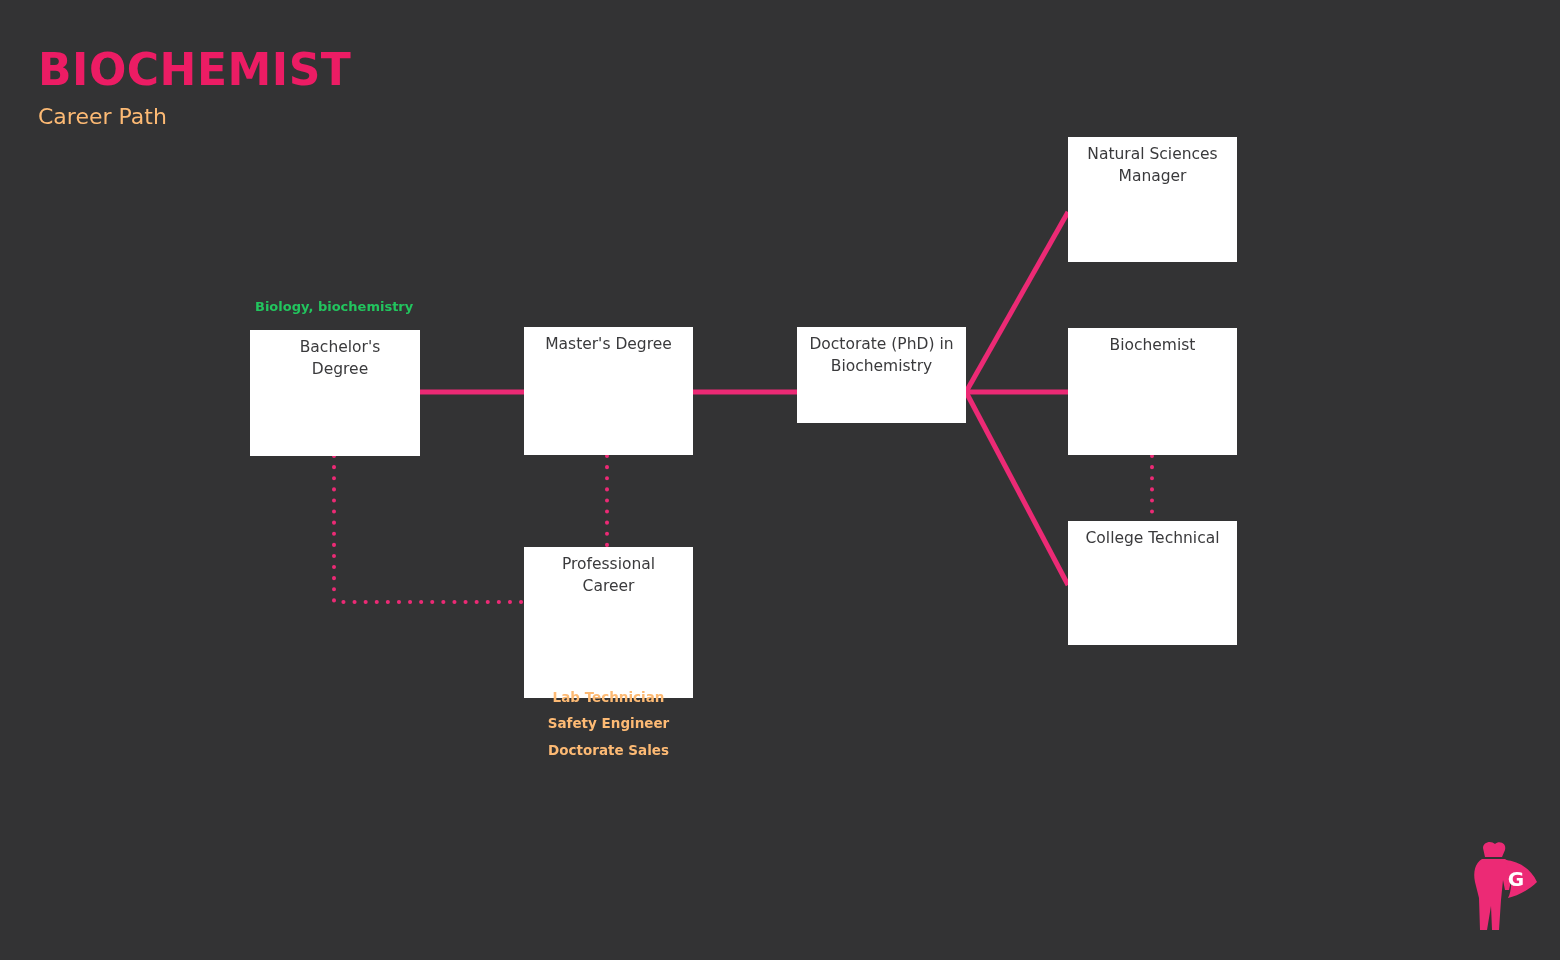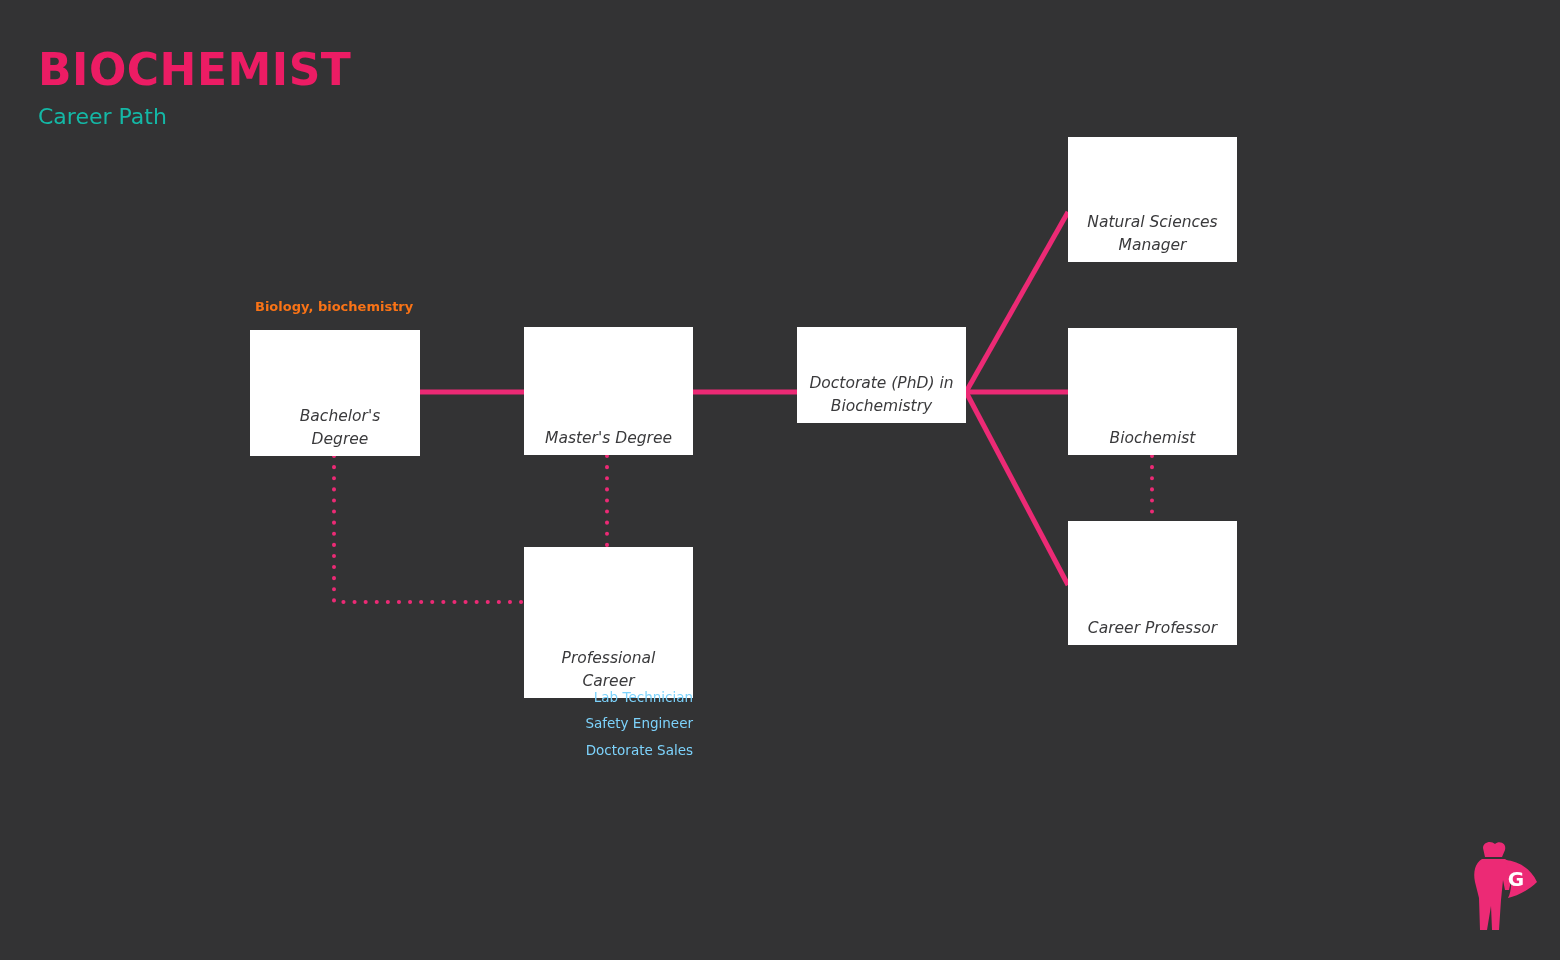--- a/index.html
+++ b/index.html
@@ -32,21 +32,21 @@
     font-weight: bold;
     letter-spacing: 0.5px;
     color: #EC1C64;
     line-height: 1;
     margin: 0;
   }
   .subtitle {
     font-family: "DejaVu Sans", sans-serif;
     font-size: 22px;
     font-weight: normal;
-    color: #14b8a6;
+    color: #fdba74;
     margin: 0;
     margin-top: 14px;
     line-height: 1;
   }
 
   
   #links {
     position: absolute;
     left: 0;
     top: 0;
@@ -54,52 +54,51 @@
     height: 960px;
     pointer-events: none;
   }
 
   
   .node {
     position: absolute;
     background: #FFFFFF;
     box-sizing: border-box;
     display: flex;
-    align-items: flex-end;
+    align-items: flex-start;
     justify-content: center;
     text-align: center;
     padding: 6px 10px;
-    font-style: italic;
   }
   .node-label {
     font-family: "DejaVu Sans", sans-serif;
     font-size: 15.5px;
     font-weight: normal;
     color: #3A3A3C;
     line-height: 1.45;
     white-space: pre-line;
   }
 
   
   .caption {
     position: absolute;
     font-family: "DejaVu Sans", sans-serif;
     font-size: 13px;
     font-weight: bold;
-    color: #f97316;
+    color: #22c55e;
     white-space: nowrap;
     line-height: 1.1;
   }
   .caption-list {
     position: absolute;
-    text-align: right;
+    text-align: center;
     font-family: "DejaVu Sans", sans-serif;
     font-size: 13.5px;
-    font-weight: normal;
-    color: #7dd3fc;
+    font-weight: bold;
+    color: #fdba74;
     line-height: 1.95;
   }
   .caption-list div { white-space: nowrap; }
 
   
   .logo {
     position: absolute;
     left: 1445px;
     top: 838px;
     width: 95px;
@@ -139,21 +138,21 @@
 Biochemistry</span>
       </div>
       <div class="node" style="left: 1068px; top: 137px; width: 169px; height: 125px;">
         <span class="node-label">Natural Sciences
 Manager</span>
       </div>
       <div class="node" style="left: 1068px; top: 328px; width: 169px; height: 127px;">
         <span class="node-label">Biochemist</span>
       </div>
       <div class="node" style="left: 1068px; top: 521px; width: 169px; height: 124px;">
-        <span class="node-label">Career Professor</span>
+        <span class="node-label">College Technical</span>
       </div>
       <div class="node" style="left: 524px; top: 547px; width: 169px; height: 151px;">
         <span class="node-label">Professional
 Career</span>
       </div>
     </div>
 
   <div class="caption" style="left:255px; top:300px;">Biology, biochemistry</div>
 
   <div class="caption-list" id="career-roles" style="left:524px; top:684px; width:169px;">

